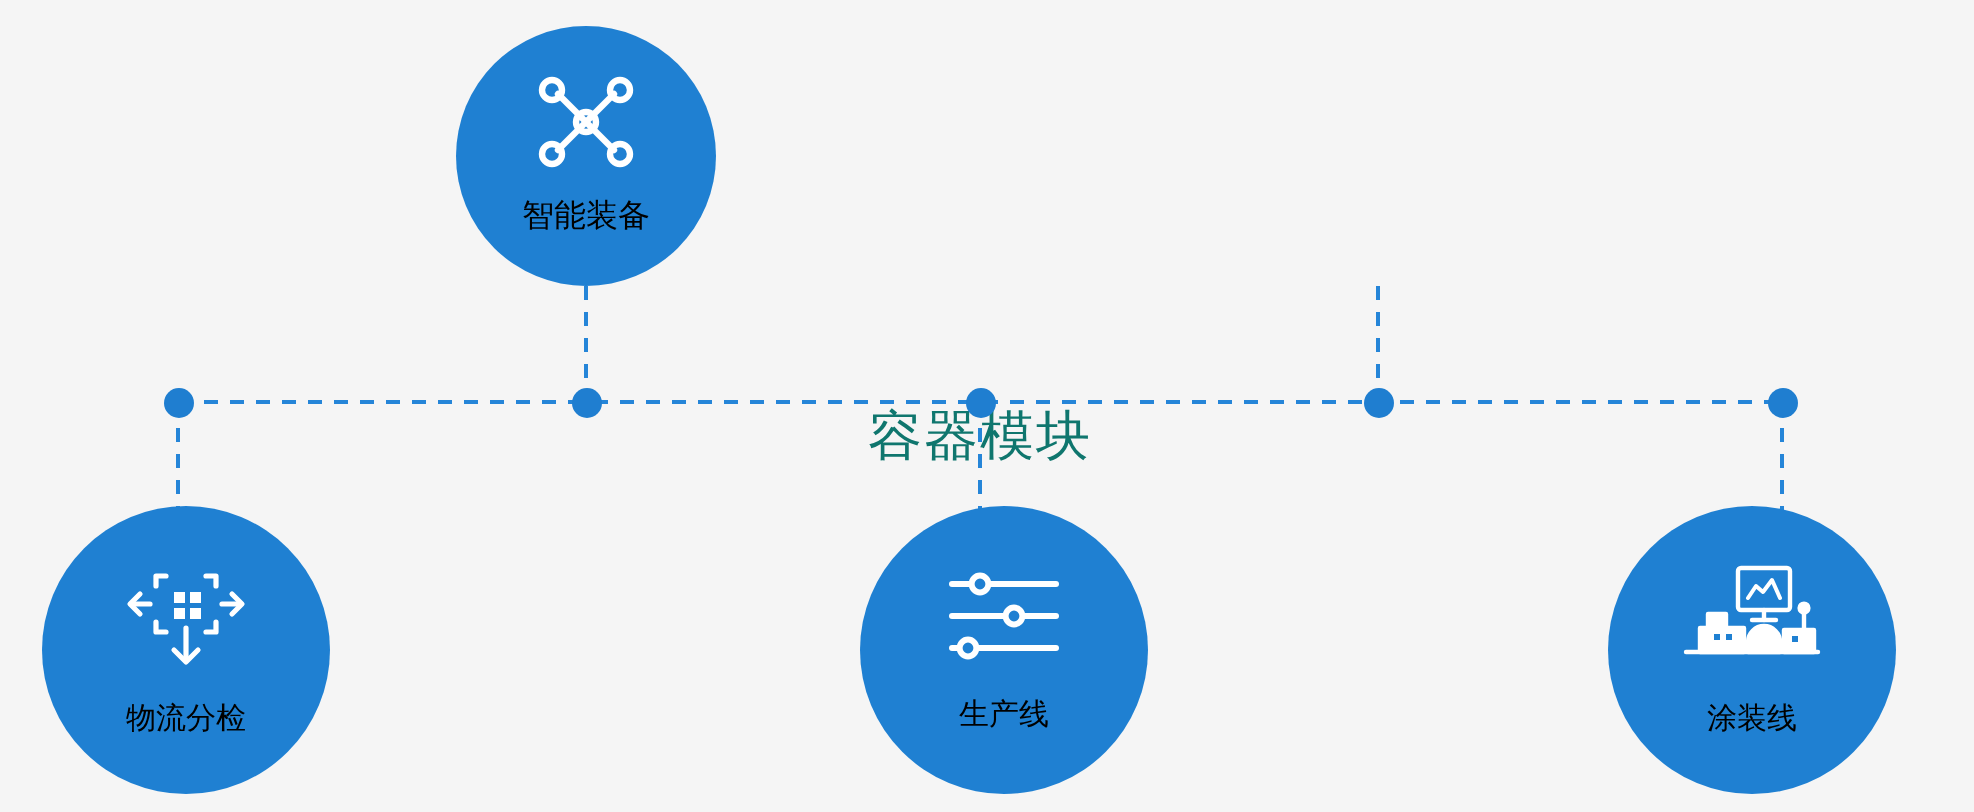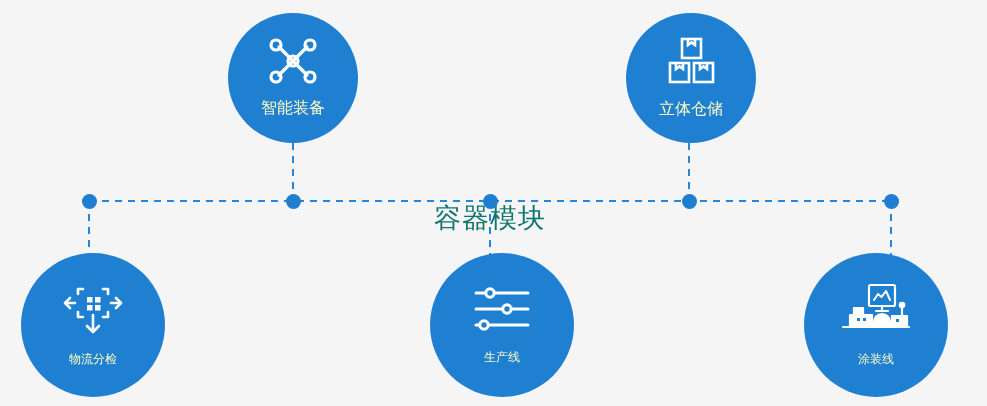--- a/index.html
+++ b/index.html
@@ -47,32 +47,32 @@
     flex-direction:column;
     align-items:center;
     justify-content:center;
     z-index:5;
   }
   .bubble .glyph{
     display:block;
     line-height:0;
   }
   .bubble .caption{
-    color:#fef9c3;
+    color:#000000;
     white-space:nowrap;
     font-weight:400;
   }
   
   .bubble.top{ width:130px; height:130px; }
   .bubble.top .glyph{ margin-bottom:14px; }
   .bubble.top .caption{ font-size:16px; }
   
   .bubble.bottom{ width:144px; height:144px; }
   .bubble.bottom .glyph{ margin-bottom:16px; }
-  .bubble.bottom .caption{ font-size:12px; }
+  .bubble.bottom .caption{ font-size:15px; }
 
   
   #bubble-smart-equipment{ left:228px; top:13px; }
   #bubble-stereo-warehouse{ left:626px; top:13px; }
   #bubble-logistics-sorting{ left:21px; top:253px; }
   #bubble-production-line{ left:430px; top:253px; }
   #bubble-painting-line{ left:804px; top:253px; }
 </style>
 </head>
 <body>
@@ -111,36 +111,20 @@
         <circle cx="8" cy="7" r="5"></circle>
         <circle cx="42" cy="7" r="5"></circle>
         <circle cx="8" cy="39" r="5"></circle>
         <circle cx="42" cy="39" r="5"></circle>
         <circle cx="25" cy="23" r="5"></circle>
       </svg>
     </span>
     <span class="caption">智能装备</span>
   </div>
 
-  <div class="bubble top" id="bubble-stereo-warehouse">
-    <span class="glyph">
-      <svg width="50" height="48" viewBox="0 0 50 48" xmlns="http://www.w3.org/2000/svg" fill="none" stroke="#ffffff" stroke-width="2.6" stroke-linejoin="miter">
-
-        <rect x="16" y="2" width="19" height="19"></rect>
-        <path d="M22 2 v6 l3.5 -2.6 L29 8 V2"></path>
-
-        <rect x="4" y="26" width="19" height="19"></rect>
-        <path d="M10 26 v6 l3.5 -2.6 L17 32 V26"></path>
-
-        <rect x="28" y="26" width="19" height="19"></rect>
-        <path d="M34 26 v6 l3.5 -2.6 L41 32 V26"></path>
-      </svg>
-    </span>
-    <span class="caption">立体仓储</span>
-  </div>
 
   <div class="bubble bottom" id="bubble-logistics-sorting">
     <span class="glyph">
       <svg width="60" height="52" viewBox="0 0 60 52" xmlns="http://www.w3.org/2000/svg" fill="none" stroke="#ffffff" stroke-width="2.6" stroke-linecap="round" stroke-linejoin="round">
 
         <path d="M20 6 h-5 v5"></path>
         <path d="M40 6 h5 v5"></path>
         <path d="M20 34 h-5 v-5"></path>
         <path d="M40 34 h5 v-5"></path>
 

